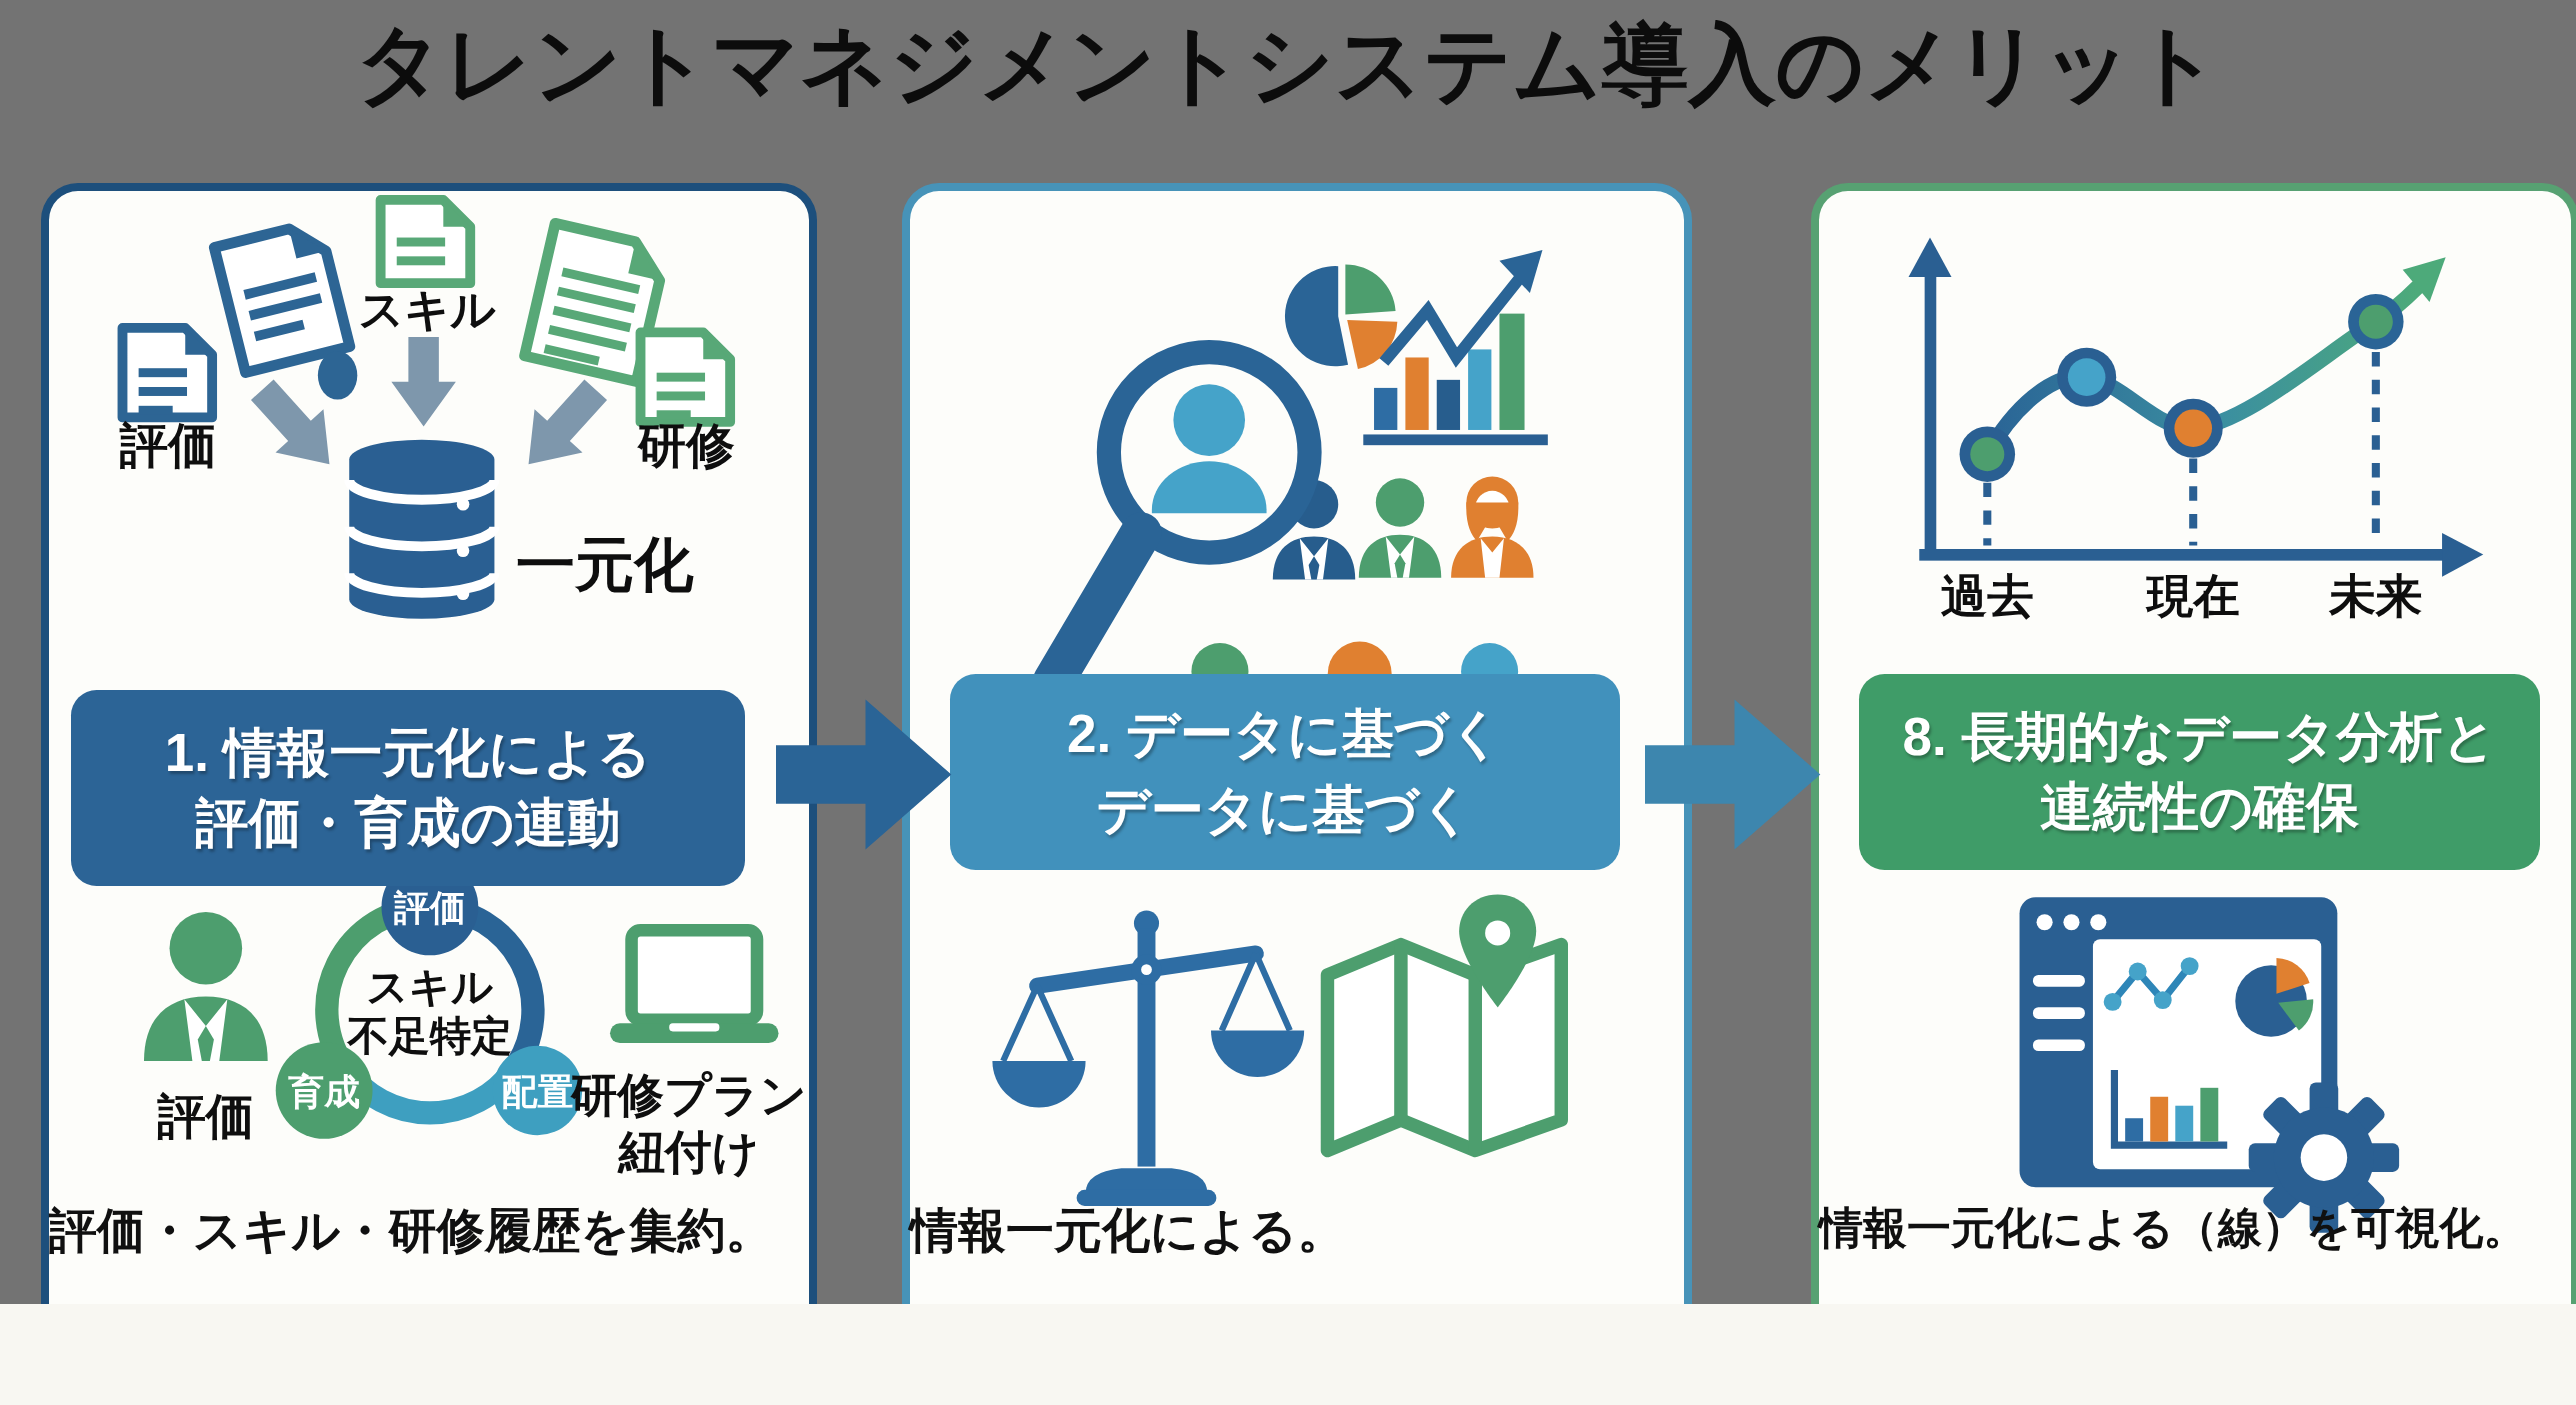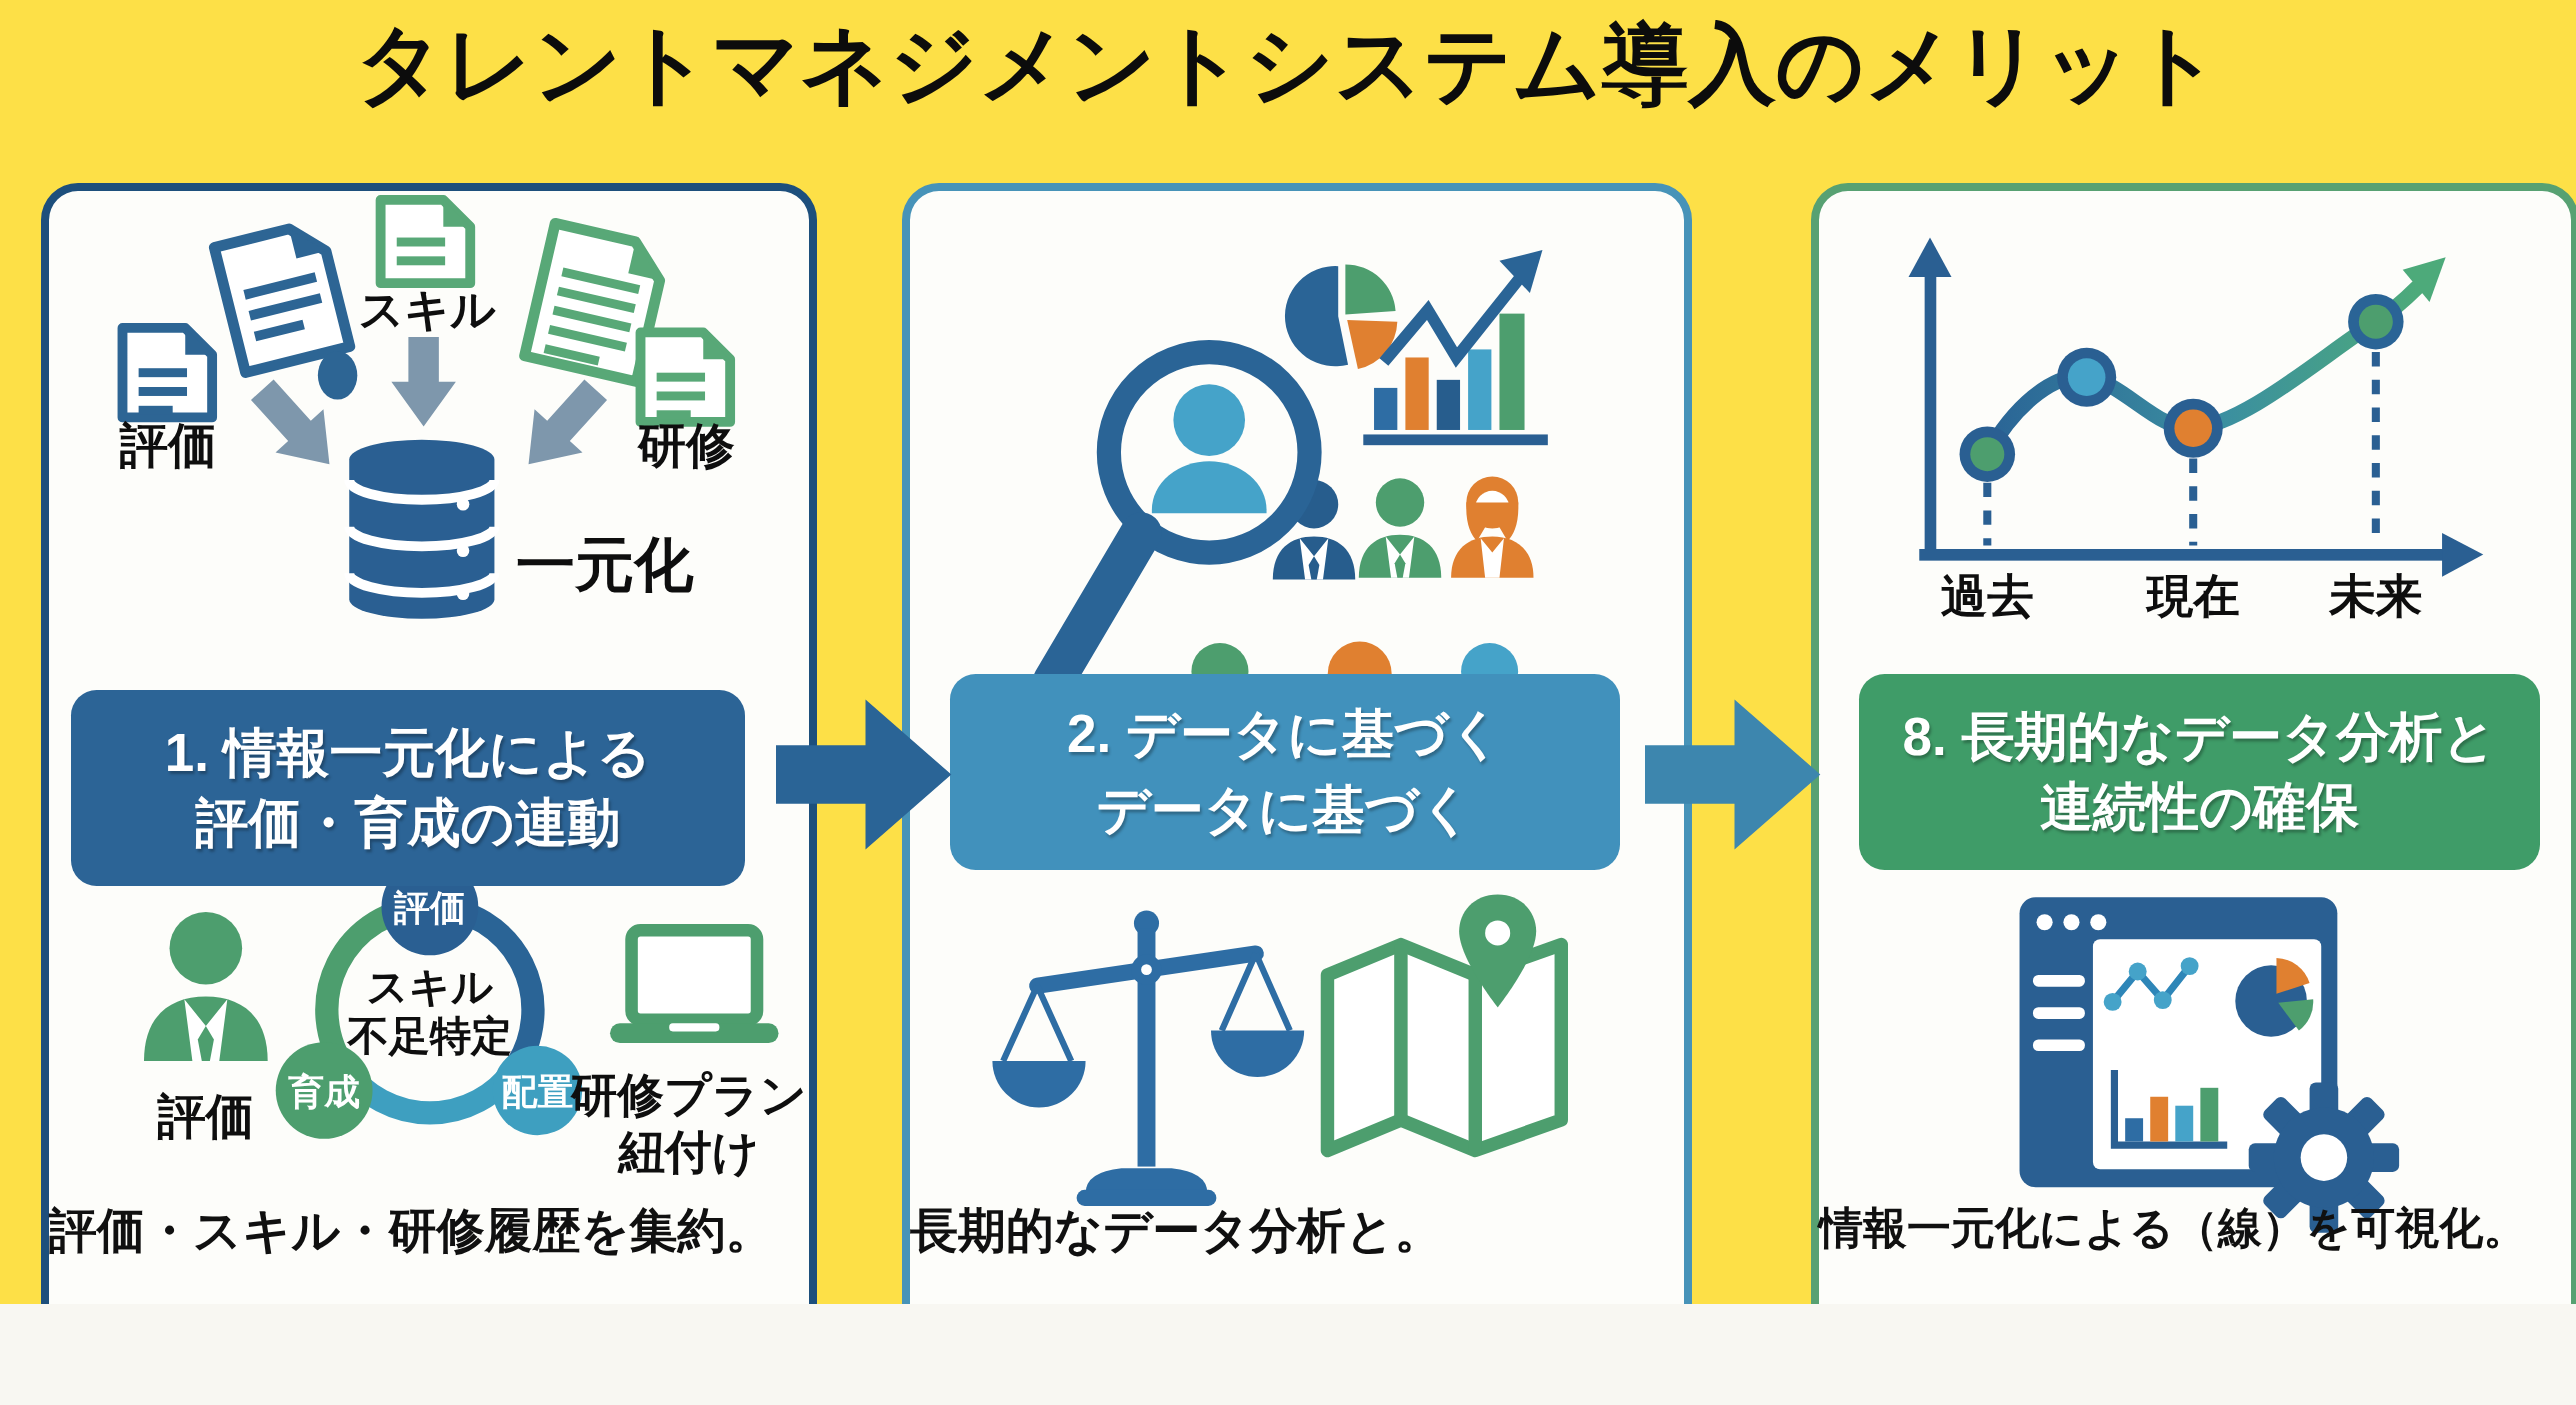--- a/index.html
+++ b/index.html
@@ -1,16 +1,16 @@
 <!DOCTYPE html>
 <html style="font-size:14.6px"><head>
 <meta charset="utf-8">
 <style>
   html,body{margin:0;padding:0;background:#f8f7f2;}
-  #canvas{position:relative;width:2576px;height:1304px;background:#fde047;overflow:hidden;
+  #canvas{position:relative;width:2576px;height:1304px;background:#737373;overflow:hidden;
           font-family:"Liberation Sans","DejaVu Sans",sans-serif;}
   .title{position:absolute;top:5.5px;left:0;right:0;text-align:center;
          font-size:87px;font-weight:900;color:#0c0c0c;letter-spacing:0px;}
   .panel{position:absolute;top:183px;height:1194px;background:#fdfdfa;border-radius:37px;
          box-sizing:border-box;}
   .panel1{left:41px;width:776px;border:8.2px solid #1d4f7c;border-bottom-width:18.3px;}
   .panel2{left:902px;width:790px;border:8.2px solid #4793b8;border-bottom-width:18.3px;}
   .panel3{left:1775px;width:768px;border:8.2px solid #57a172;border-bottom-width:18.3px;margin-left:36px;}
   .panel-art{position:absolute;left:0;top:0;width:100%;height:100%;}
   .banner{position:absolute;top:483px;border-radius:25.6px;color:#ffffff;font-weight:800;
@@ -207,21 +207,21 @@
         <path d="M548,842 V1038 M631,876 V1072" stroke="#4d9e6e" stroke-width="15" fill="none"></path>
         <path d="M656,786 c-27,0 -43,20 -43,41 c0,31 43,85 43,85 c0,0 43,-54 43,-85 c0,-21 -16,-41 -43,-41 z" fill="#4d9e6e"></path>
         <circle cx="656" cy="829" r="14" fill="#ffffff"></circle>
       </g>
     </svg>
 
     <div class="banner banner2">
       <span>2. データに基づく</span>
       <span>データに基づく</span>
     </div>
-    <div class="caption">長期的なデータ分析と。</div>
+    <div class="caption">情報一元化による。</div>
   </div>
 
   <div class="panel panel3">
     <svg class="panel-art" viewBox="0 0 840 1305" preserveAspectRatio="none">
       <defs>
         <linearGradient id="trendgrad" x1="0" y1="0" x2="1" y2="0">
           <stop offset="0" stop-color="#2a6496"></stop>
           <stop offset="0.55" stop-color="#3b8fa0"></stop>
           <stop offset="1" stop-color="#4daa7a"></stop>
         </linearGradient>

